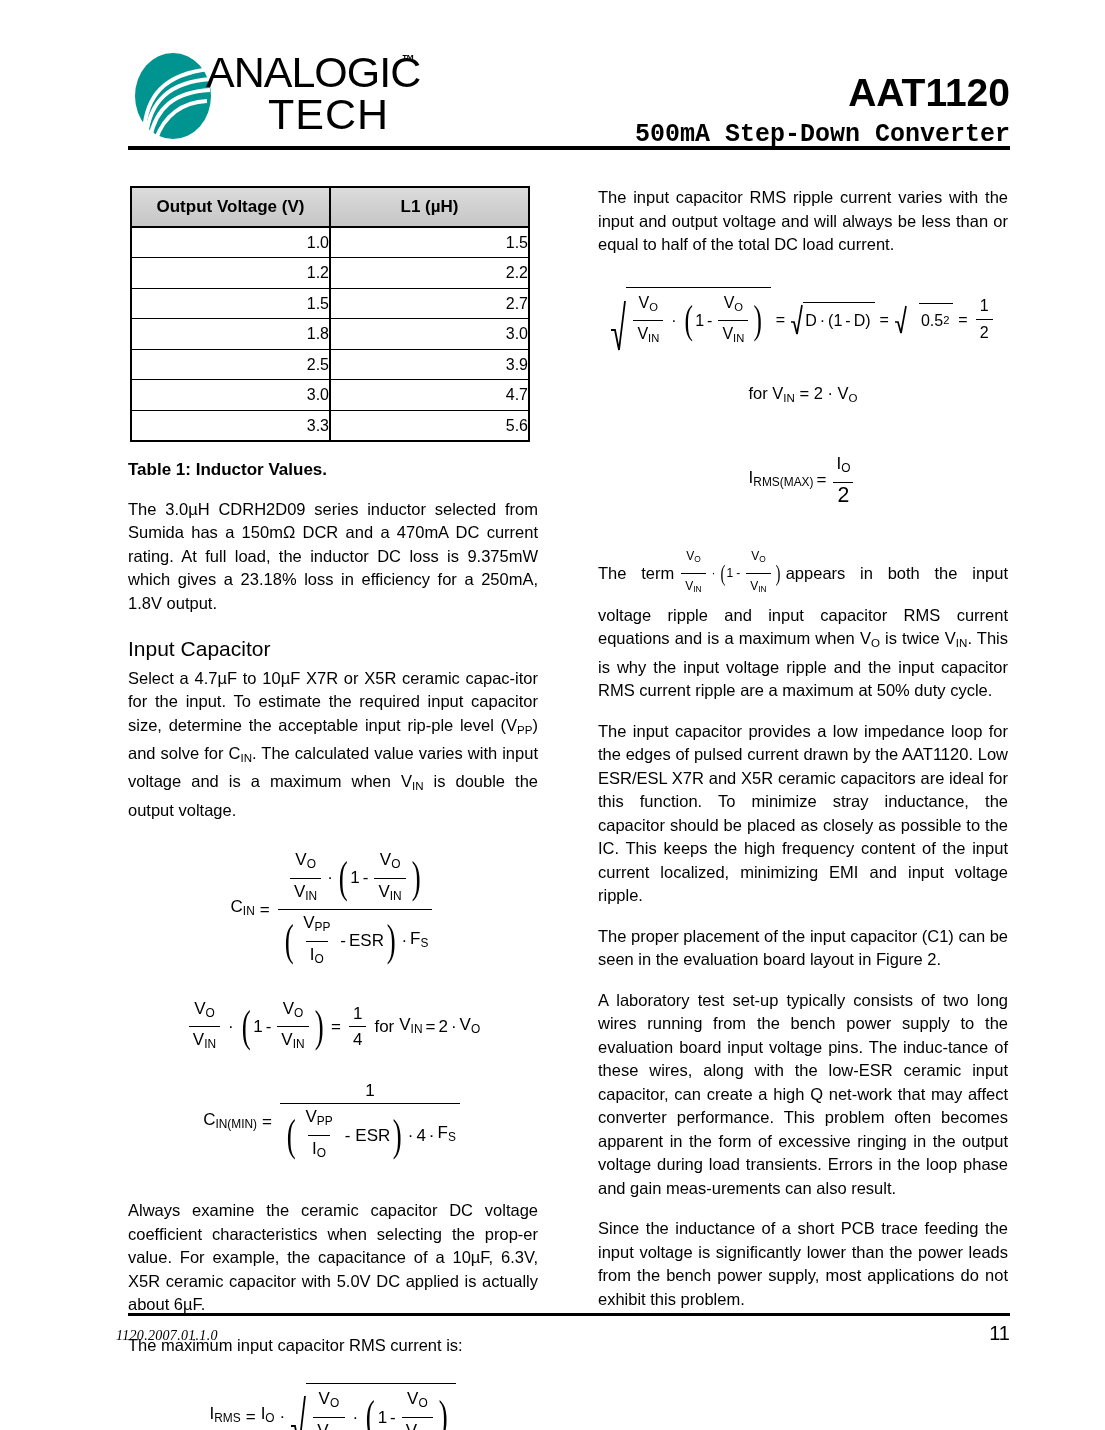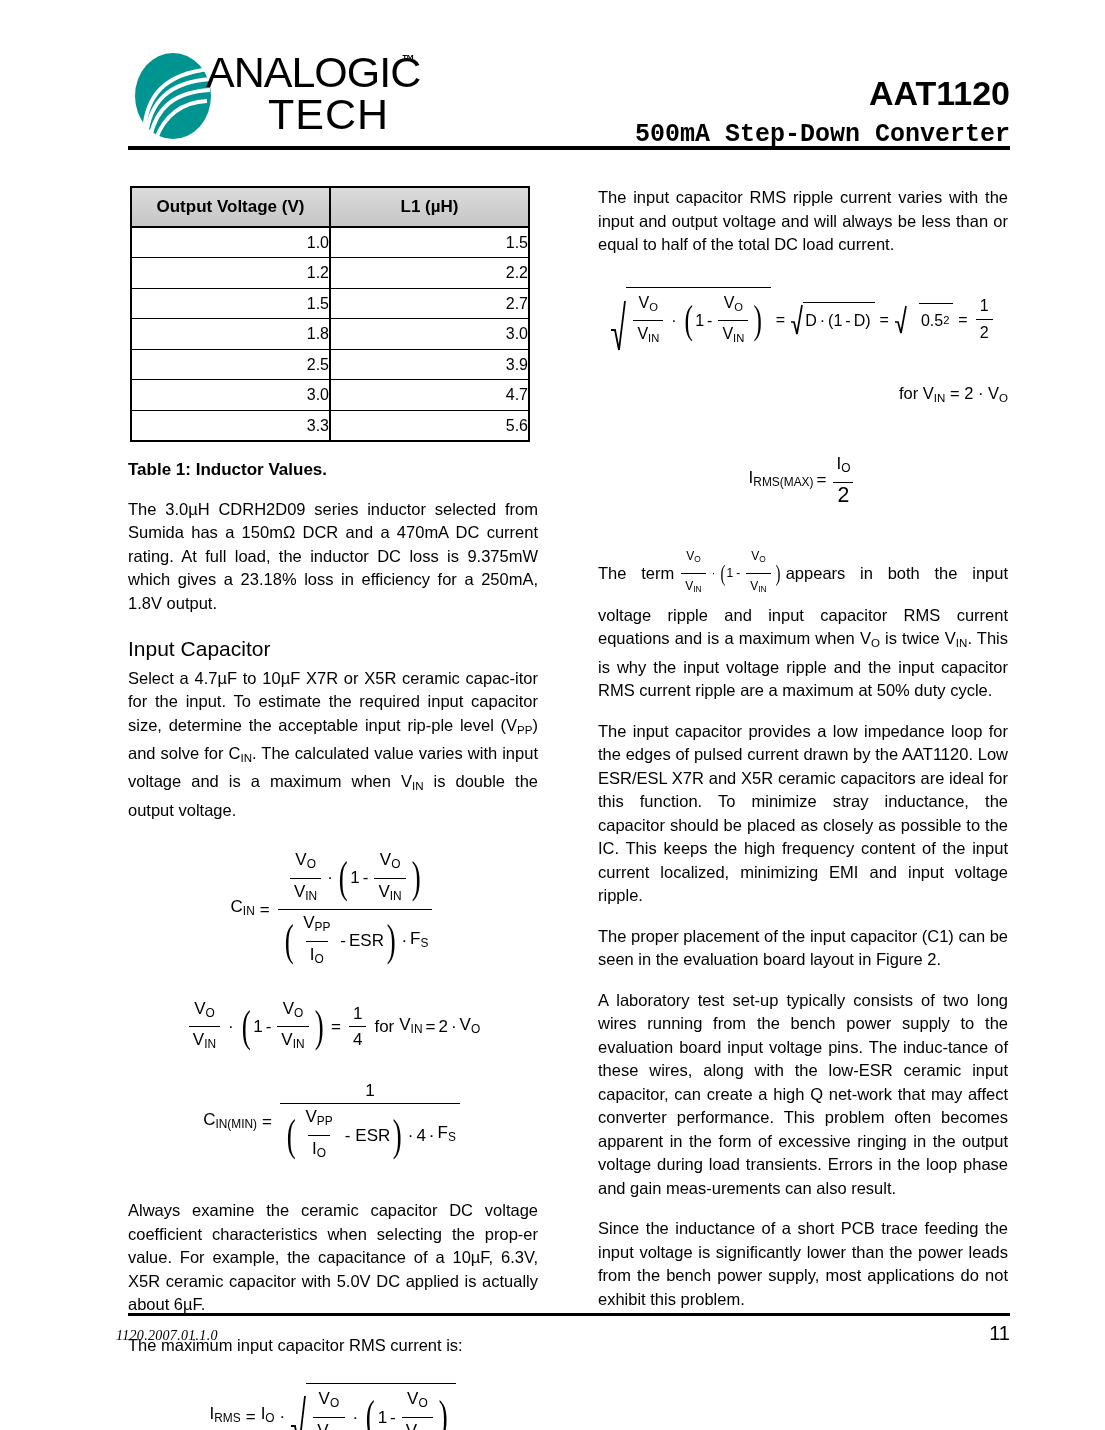--- a/index.html
+++ b/index.html
@@ -74,21 +74,21 @@
     font-weight: 300;
     line-height: 44px;
   }
   .header-right {
     position: absolute;
     right: 0;
     top: 32px;
     text-align: right;
   }
   .part-number {
-    font-size: 34px;
+    font-size: 39px;
     font-weight: 700;
     letter-spacing: 0px;
     line-height: 38px;
   }
   .part-subtitle {
     font-size: 25px;
     font-weight: 700;
     line-height: 28px;
     margin-top: 9px;
     font-family: Liberation Mono, monospace;
@@ -533,21 +533,21 @@
           </span>
         </span>
         <span class="op">=</span>
         <span class="frac">
           <span class="num">1</span>
           <span class="den">2</span>
         </span>
       </div>
     </div>
 
-    <p class="body-text" style="text-align:right;margin-top:22px;"><span>for V</span><sub>IN</sub><span> = 2 · V</span><sub>O</sub></p>
+    <p class="body-text" style="text-align:center;margin-top:22px;"><span>for V</span><sub>IN</sub><span> = 2 · V</span><sub>O</sub></p>
 
     <div class="eq" style="margin-top:42px;margin-bottom:40px;">
       <div class="eq-inner">
         <span><span>I</span><sub>RMS(MAX)</sub></span>
         <span class="op tight">=</span>
         <span class="frac">
           <span class="num"><span>I</span><sub>O</sub></span>
           <span class="den" style="font-size:1.25em;">2</span>
         </span>
       </div>

